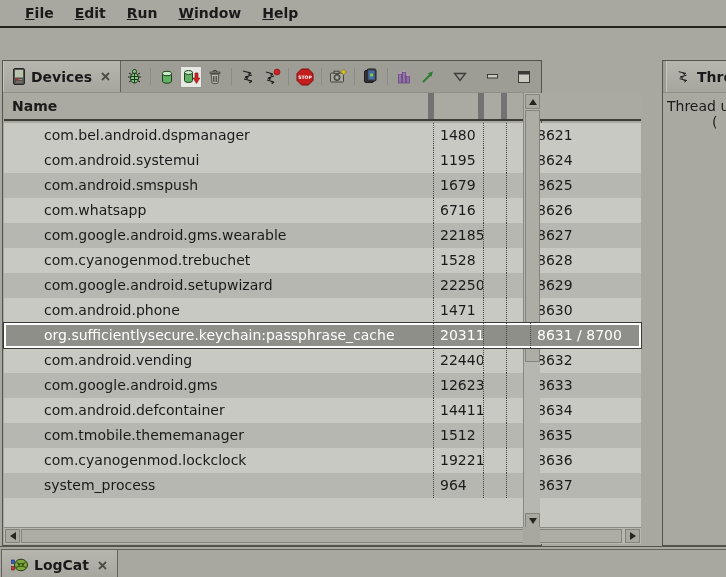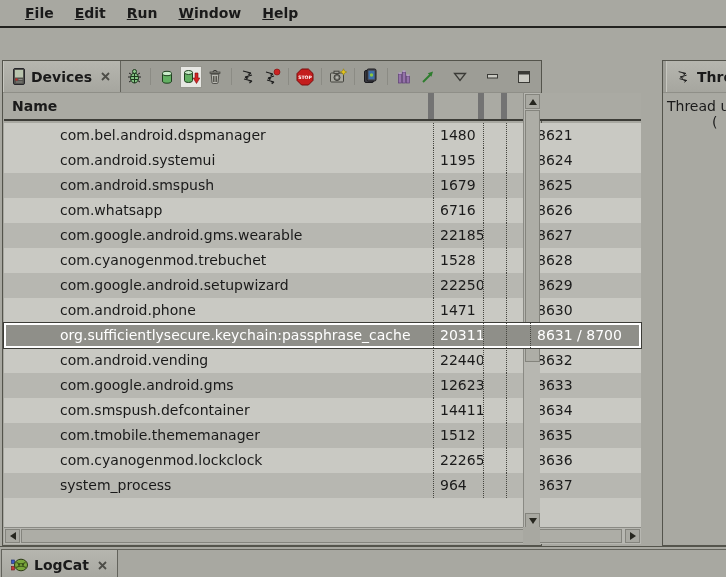--- a/index.html
+++ b/index.html
@@ -76,21 +76,21 @@
     height:25px; display:grid; grid-template-columns:430px 50px 23px 24px 1fr;
     position:relative;
   }
   .trow.light { background:#c9c9c3; }
   .trow.dark  { background:#b7b7b1; }
   .cell {
     font-size:14px; line-height:25px; white-space:nowrap; overflow:hidden;
     border-right:1px dotted #45453f; padding-left:6px;
   }
   .cell:last-child { border-right:none; }
-  .cell.name { padding-left:56px; }
+  .cell.name { padding-left:40px; }
   .trow.selected {
     background:#8f8f89; color:#ffffff; z-index:2;
     box-shadow:inset 0 0 0 2px #ffffff, 0 0 0 1px #3c3c37;
   }
 
   
   .vscroll {
     position:absolute; top:32px; right:1px; width:17px; height:436px;
     background:#b7b7b1; border-left:1px solid #8a8a84;
   }
@@ -380,36 +380,36 @@
           <div class="cell port">8632</div>
         </div>
         <div class="trow dark">
           <div class="cell name">com.google.android.gms</div>
           <div class="cell pid">12623</div>
           <div class="cell heap"></div>
           <div class="cell threads"></div>
           <div class="cell port">8633</div>
         </div>
         <div class="trow light">
-          <div class="cell name">com.smspush.defcontainer</div>
+          <div class="cell name">com.android.defcontainer</div>
           <div class="cell pid">14411</div>
           <div class="cell heap"></div>
           <div class="cell threads"></div>
           <div class="cell port">8634</div>
         </div>
         <div class="trow dark">
           <div class="cell name">com.tmobile.thememanager</div>
           <div class="cell pid">1512</div>
           <div class="cell heap"></div>
           <div class="cell threads"></div>
           <div class="cell port">8635</div>
         </div>
         <div class="trow light">
           <div class="cell name">com.cyanogenmod.lockclock</div>
-          <div class="cell pid">22265</div>
+          <div class="cell pid">19221</div>
           <div class="cell heap"></div>
           <div class="cell threads"></div>
           <div class="cell port">8636</div>
         </div>
         <div class="trow dark">
           <div class="cell name">system_process</div>
           <div class="cell pid">964</div>
           <div class="cell heap"></div>
           <div class="cell threads"></div>
           <div class="cell port">8637</div>

